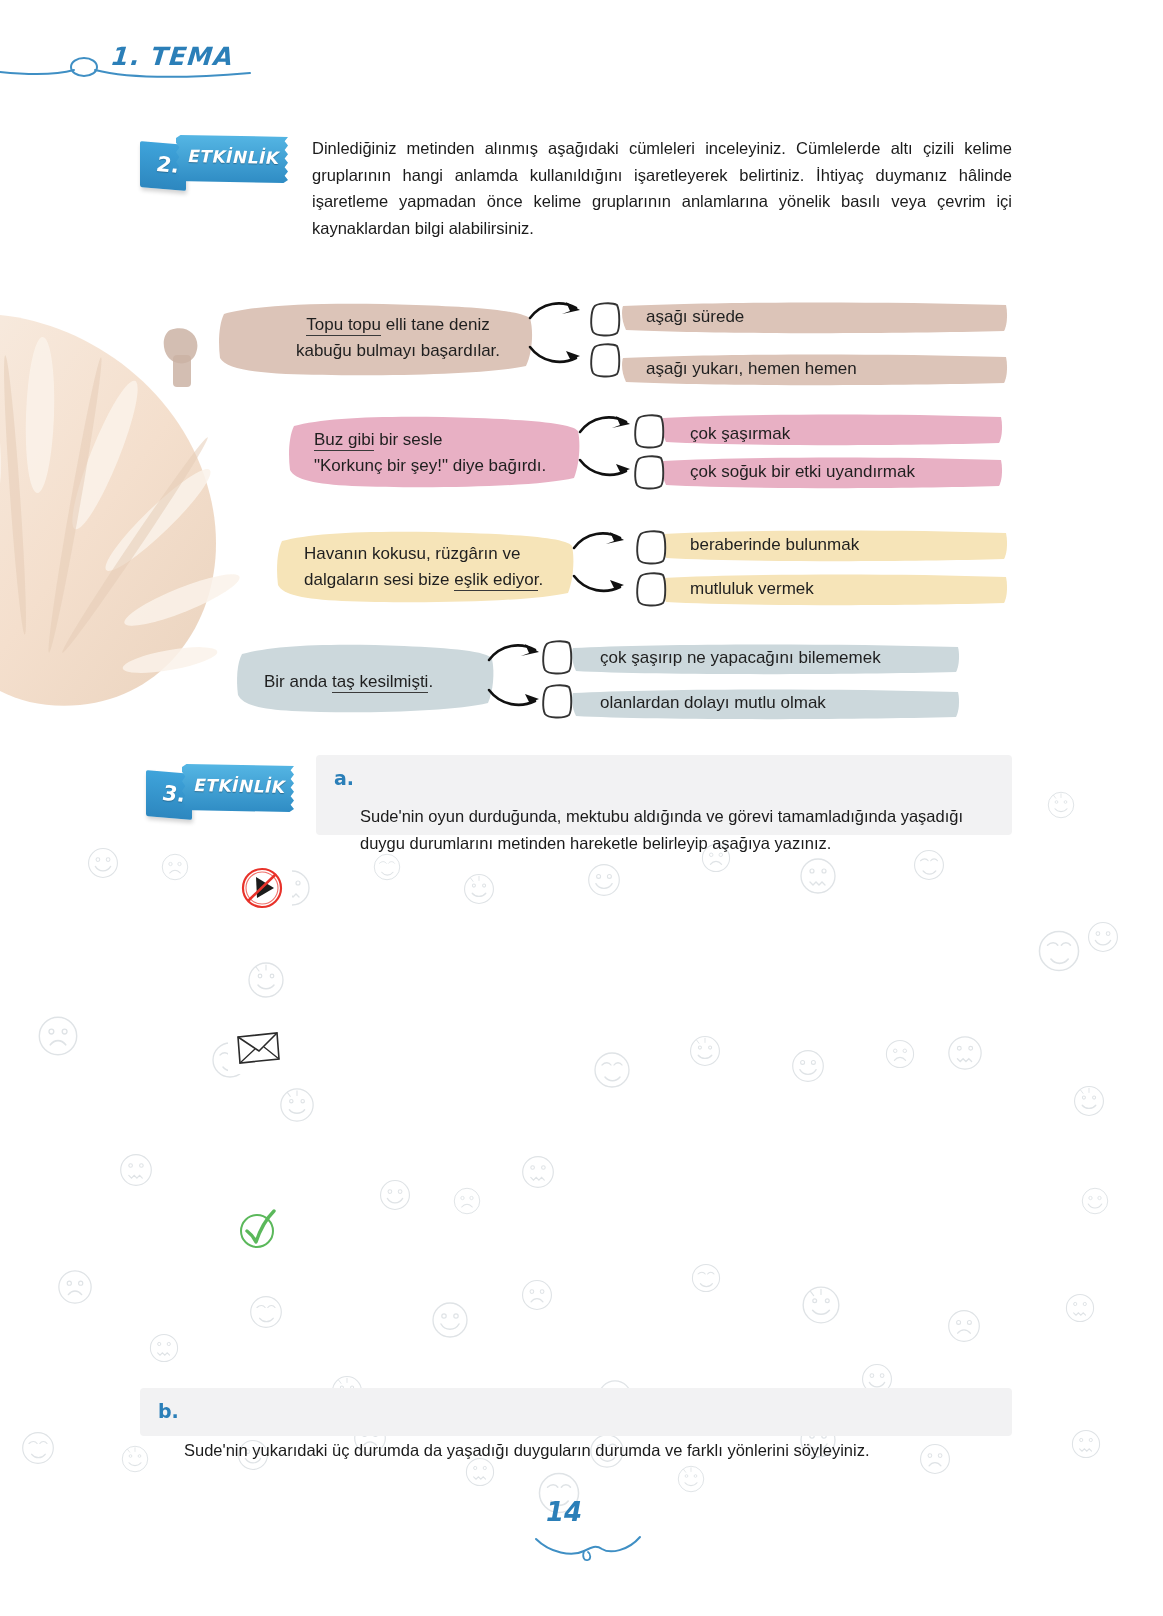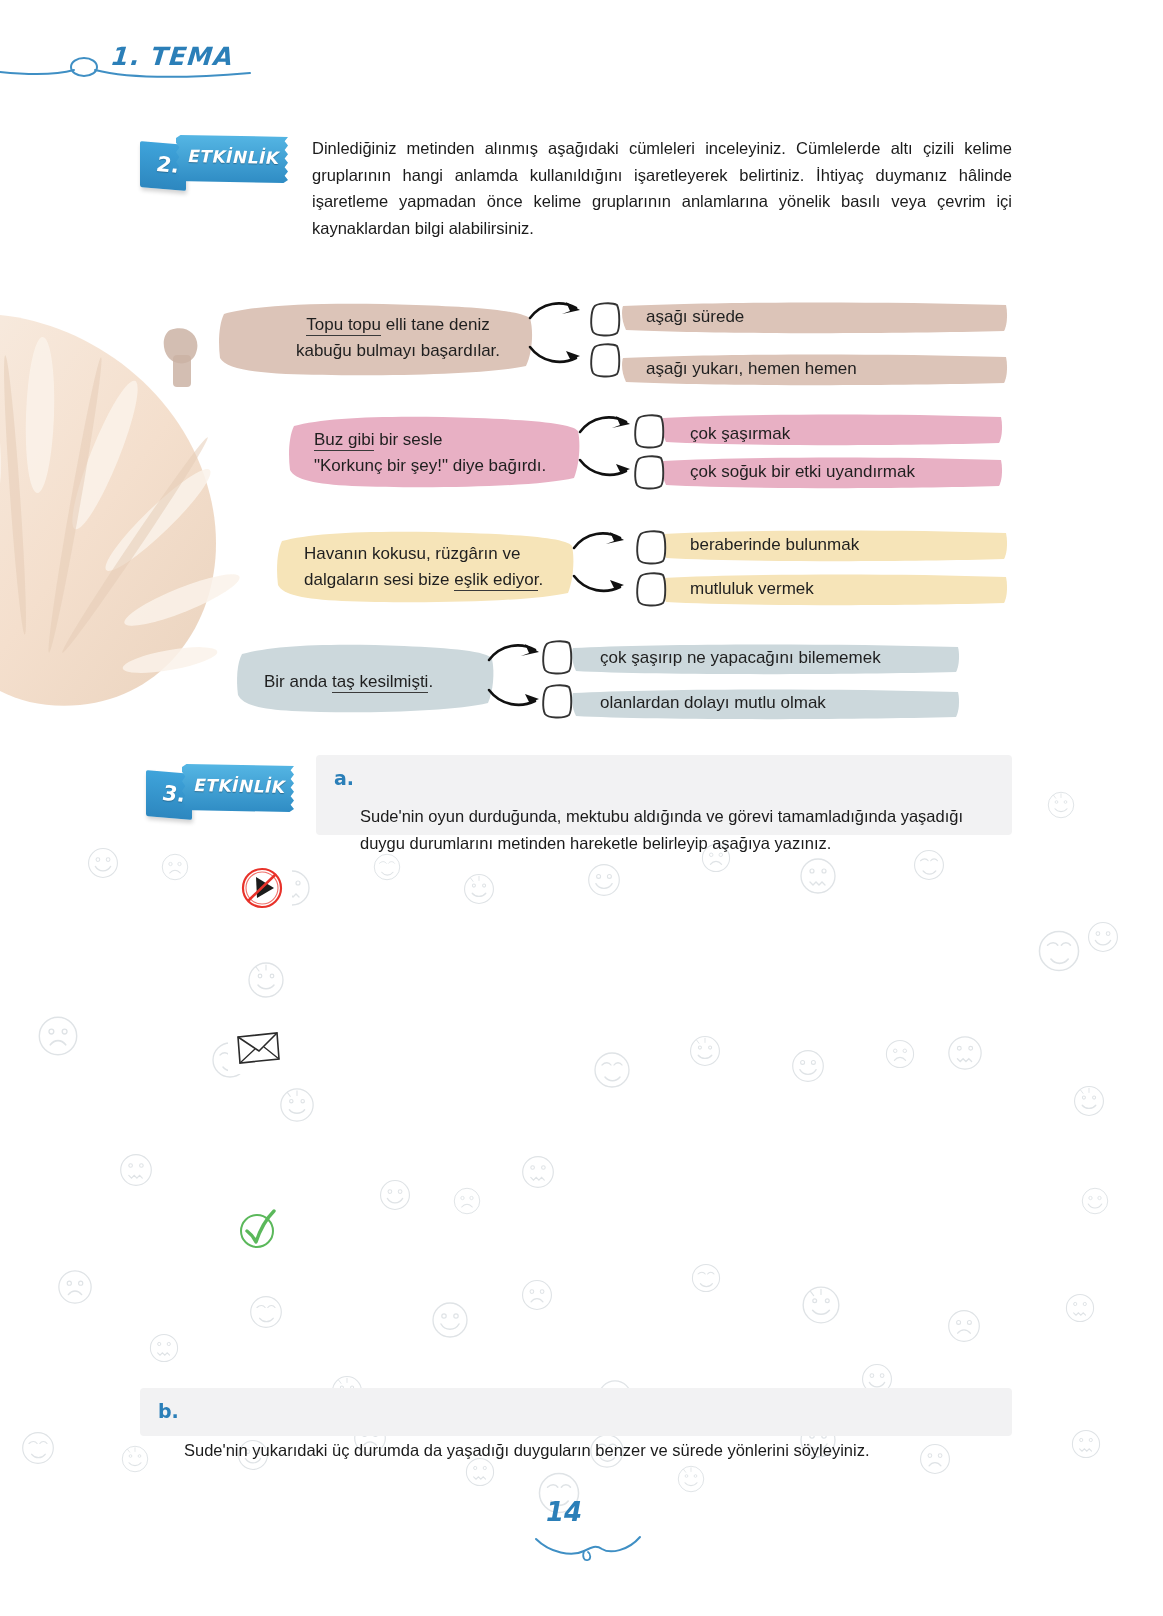--- a/index.html
+++ b/index.html
@@ -799,21 +799,21 @@
 
   <div class="boxicon" style="left:228px; top:1202px;">
     <svg width="48" height="46" viewBox="0 0 48 46">
       <circle cx="23" cy="26" r="16" fill="none" stroke="#5bb85b" stroke-width="2"></circle>
       <path d="M13,26 C17,29 20,33 22,37 C26,25 32,14 40,6" fill="none" stroke="#5bb85b" stroke-width="3.4" stroke-linecap="round" stroke-linejoin="round"></path>
     </svg>
   </div>
 
   <div class="greybar" style="left:140px; top:1388px; width:872px; height:48px;">
     <div class="letter">b.</div>
-    <div class="txt" style="top:13px;">Sude'nin yukarıdaki üç durumda da yaşadığı duyguların benzer ve sürede yönlerini söyleyiniz.</div>
+    <div class="txt" style="top:13px;">Sude'nin yukarıdaki üç durumda da yaşadığı duyguların durumda ve farklı yönlerini söyleyiniz.</div>
   </div>
 
   <svg class="footswoosh" viewBox="0 0 170 60">
     <path d="M36,34 C50,48 72,52 84,46 C92,42 96,40 102,44 C110,49 128,46 140,32" stroke="#3f8fc4" stroke-width="2" fill="none" stroke-linecap="round"></path>
     <path d="M84,46 C82,52 84,56 88,55 C91,54 91,49 88,47" stroke="#3f8fc4" stroke-width="1.8" fill="none" stroke-linecap="round"></path>
   </svg>
   <div class="pagenum">14</div>
 
 </div>
 

